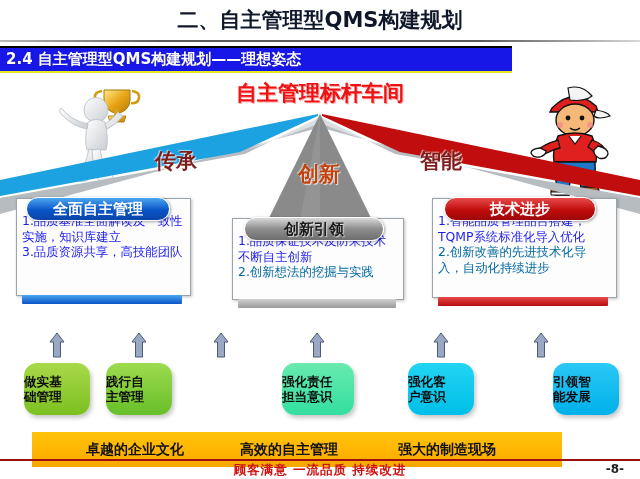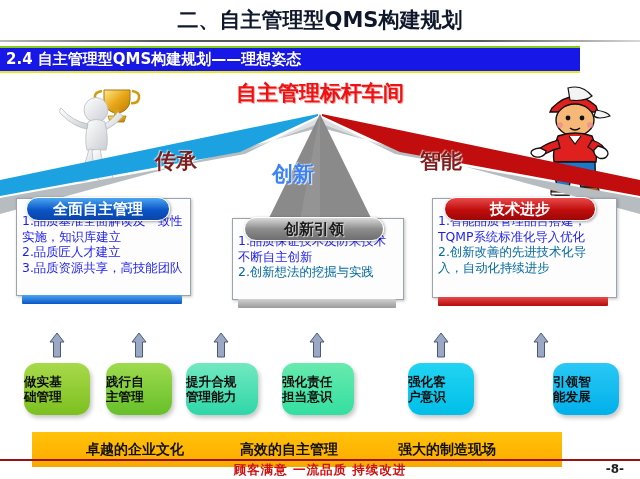--- a/index.html
+++ b/index.html
@@ -13,23 +13,23 @@
   .main-title {
     position:absolute; top:6px; left:0; width:640px; text-align:center;
     font-size:21px; font-weight:bold; color:#0f172a;
     letter-spacing:0px;
   }
   .title-rule {
     position:absolute; top:40px; left:0; width:640px; height:2px;
     background:linear-gradient(to right,#b9b9b9,#5a5a5a 25%,#5a5a5a 75%,#d8d8d8);
   }
   .subtitle-bar {
-    position:absolute; top:46px; left:0; width:580px; height:27px;
+    position:absolute; top:46px; left:0; width:512px; height:27px;
     background:#1717e8;
-    border-top:2px solid #84cc16; border-bottom:2px solid #e8e81f;
+    border-top:2px solid #000000; border-bottom:2px solid #e8e81f;
     display:flex; align-items:center;
   }
   .subtitle-bar span {
     color:#ffffff; font-size:15px; font-weight:bold; padding-left:6px;
     text-shadow:0 0 1px rgba(0,0,0,.25);
   }
 
   .hero-title {
     position:absolute; top:79px; left:0; width:640px; text-align:center;
     font-size:21px; font-weight:bold; color:#ee1111;
@@ -39,21 +39,21 @@
   
   .arms { position:absolute; top:110px; left:0; width:640px; height:110px; }
   .arm { position:absolute; top:0; left:0; width:640px; height:110px; }
 
   .label-chuancheng, .label-zhineng, .label-chuangxin {
     position:absolute; font-size:21px; font-weight:bold;
     color:#7f1d1d; text-shadow:1px 1px 1px rgba(255,255,255,.85), -1px -1px 1px rgba(255,255,255,.6);
   }
   .label-chuancheng { left:155px; top:147px; }
   .label-zhineng    { left:420px; top:147px; }
-  .label-chuangxin  { left:272px; top:160px; color:#3b82f6; }
+  .label-chuangxin  { left:298px; top:160px; color:#c2410c; }
 
   
   .panel { position:absolute; }
   .panel .body {
     background:#fdfdfd; border:1px solid #9aa4ad;
     box-shadow:1px 1px 3px rgba(0,0,0,.25);
     padding:14px 5px 5px 5px;
   }
   .panel .body p {
     font-size:12.4px; line-height:15.5px; color:#0369a1; white-space:nowrap;
@@ -221,21 +221,20 @@
 
   <div class="label-chuancheng">传承</div>
   <div class="label-chuangxin">创新</div>
   <div class="label-zhineng">智能</div>
 
   <div class="panel" id="panel-left">
     <div class="foot"></div>
     <div class="body">
       <p class="blue">1.品质基准全面解读及一致性</p>
       <p class="blue">实施，知识库建立</p>
-      <p class="blue">2.品质匠人才建立</p>
       <p class="blue">3.品质资源共享，高技能团队</p>
     </div>
     <div class="cap">全面自主管理</div>
   </div>
 
   <div class="panel" id="panel-mid">
     <div class="foot"></div>
     <div class="body">
       <p class="blue">1.品质保证技术及防呆技术</p>
       <p class="blue">不断自主创新</p>
@@ -275,25 +274,21 @@
   </svg>
 
   <div class="capsule" id="cap0" style="left: 24px; top: 363px; background: linear-gradient(rgb(168, 217, 74), rgb(124, 192, 32));">
     <div><span>做实基</span><br>
          <span>础管理</span></div>
   </div>
   <div class="capsule" id="cap1" style="left: 106px; top: 363px; background: linear-gradient(rgb(157, 219, 78), rgb(103, 191, 42));">
     <div><span>践行自</span><br>
          <span>主管理</span></div>
   </div>
-  <div class="capsule" id="cap2" style="left: 186px; top: 363px; width: 72px; background: linear-gradient(rgb(114, 232, 192), rgb(46, 215, 168));">
-    <div><span>提升合规</span><br>
-         <span>管理能力</span></div>
-  </div>
-  <div class="capsule" id="cap3" style="left: 282px; top: 363px; width: 72px; background: linear-gradient(rgb(104, 234, 174), rgb(51, 223, 160)); border-radius: 12px;">
+  <div class="capsule" id="cap3" style="left: 282px; top: 363px; width: 72px; background: linear-gradient(rgb(104, 234, 174), rgb(51, 223, 160));">
     <div><span>强化责任</span><br>
          <span>担当意识</span></div>
   </div>
   <div class="capsule" id="cap4" style="left: 408px; top: 363px; background: linear-gradient(rgb(34, 212, 242), rgb(0, 191, 232));">
     <div><span>强化客</span><br>
          <span>户意识</span></div>
   </div>
   <div class="capsule" id="cap5" style="left: 508px; top: 363px; background: linear-gradient(rgb(42, 200, 245), rgb(0, 176, 234)); margin-left: 45px;">
     <div><span>引领智</span><br>
          <span>能发展</span></div>

